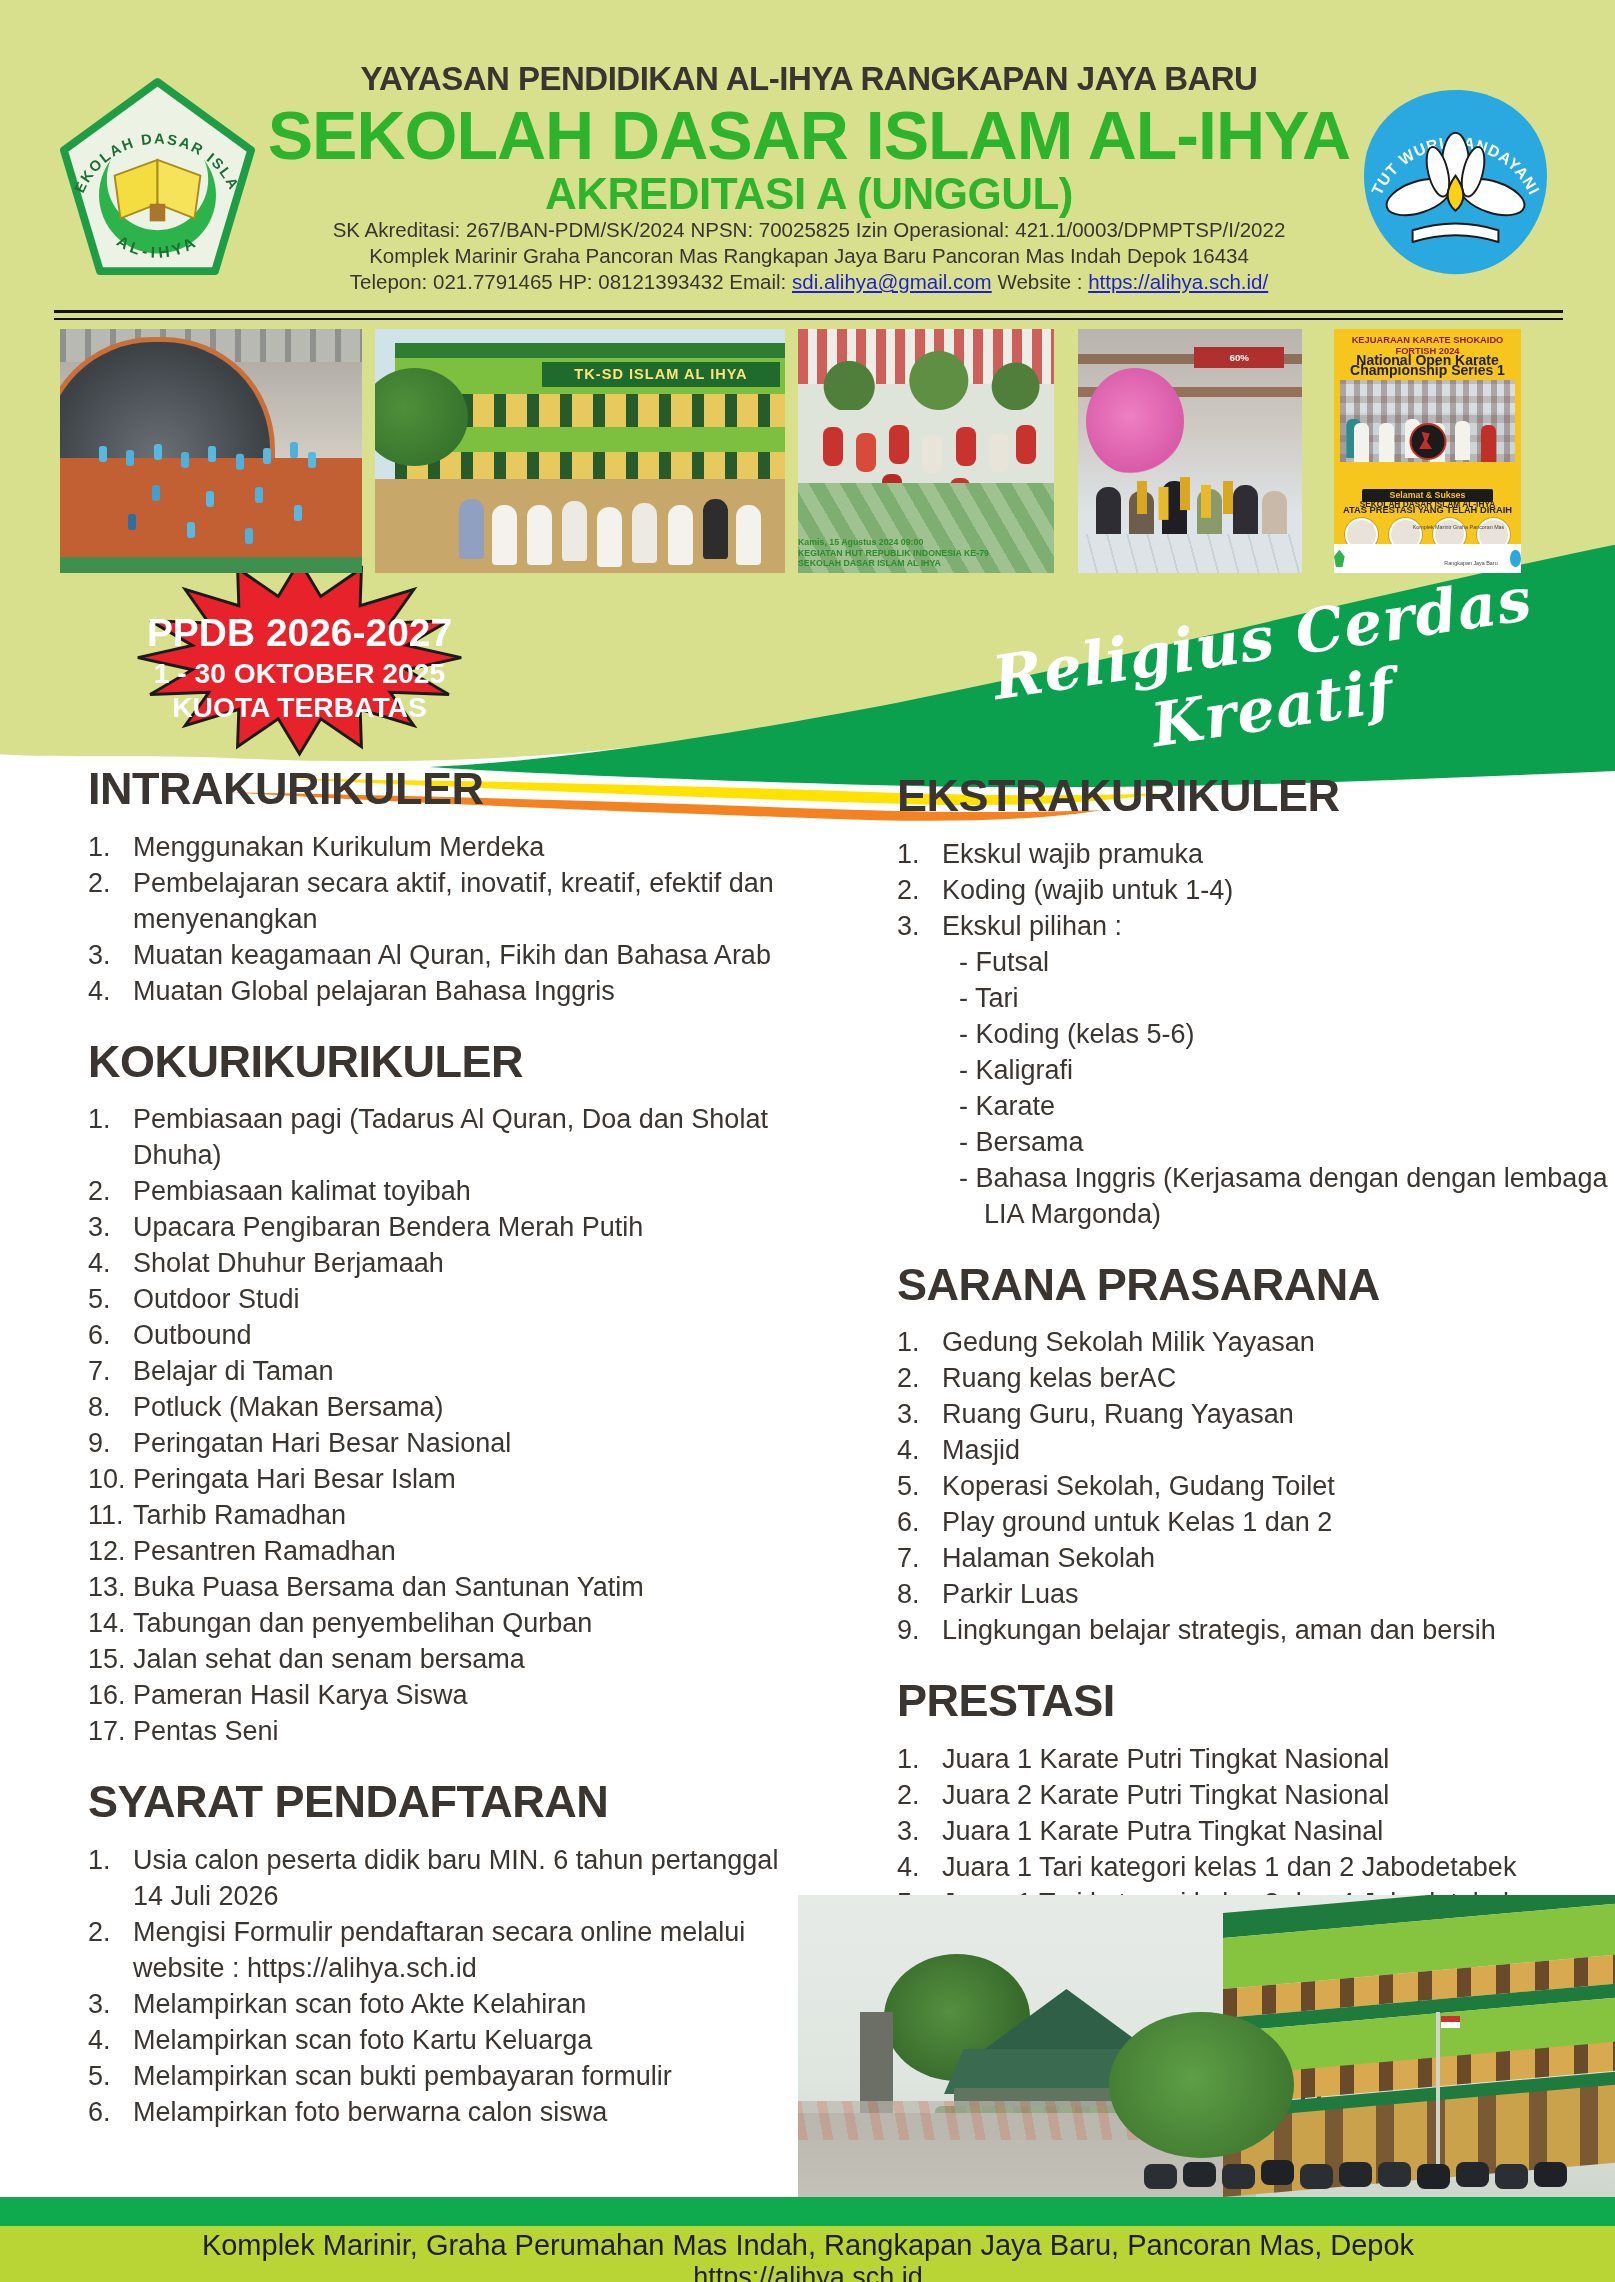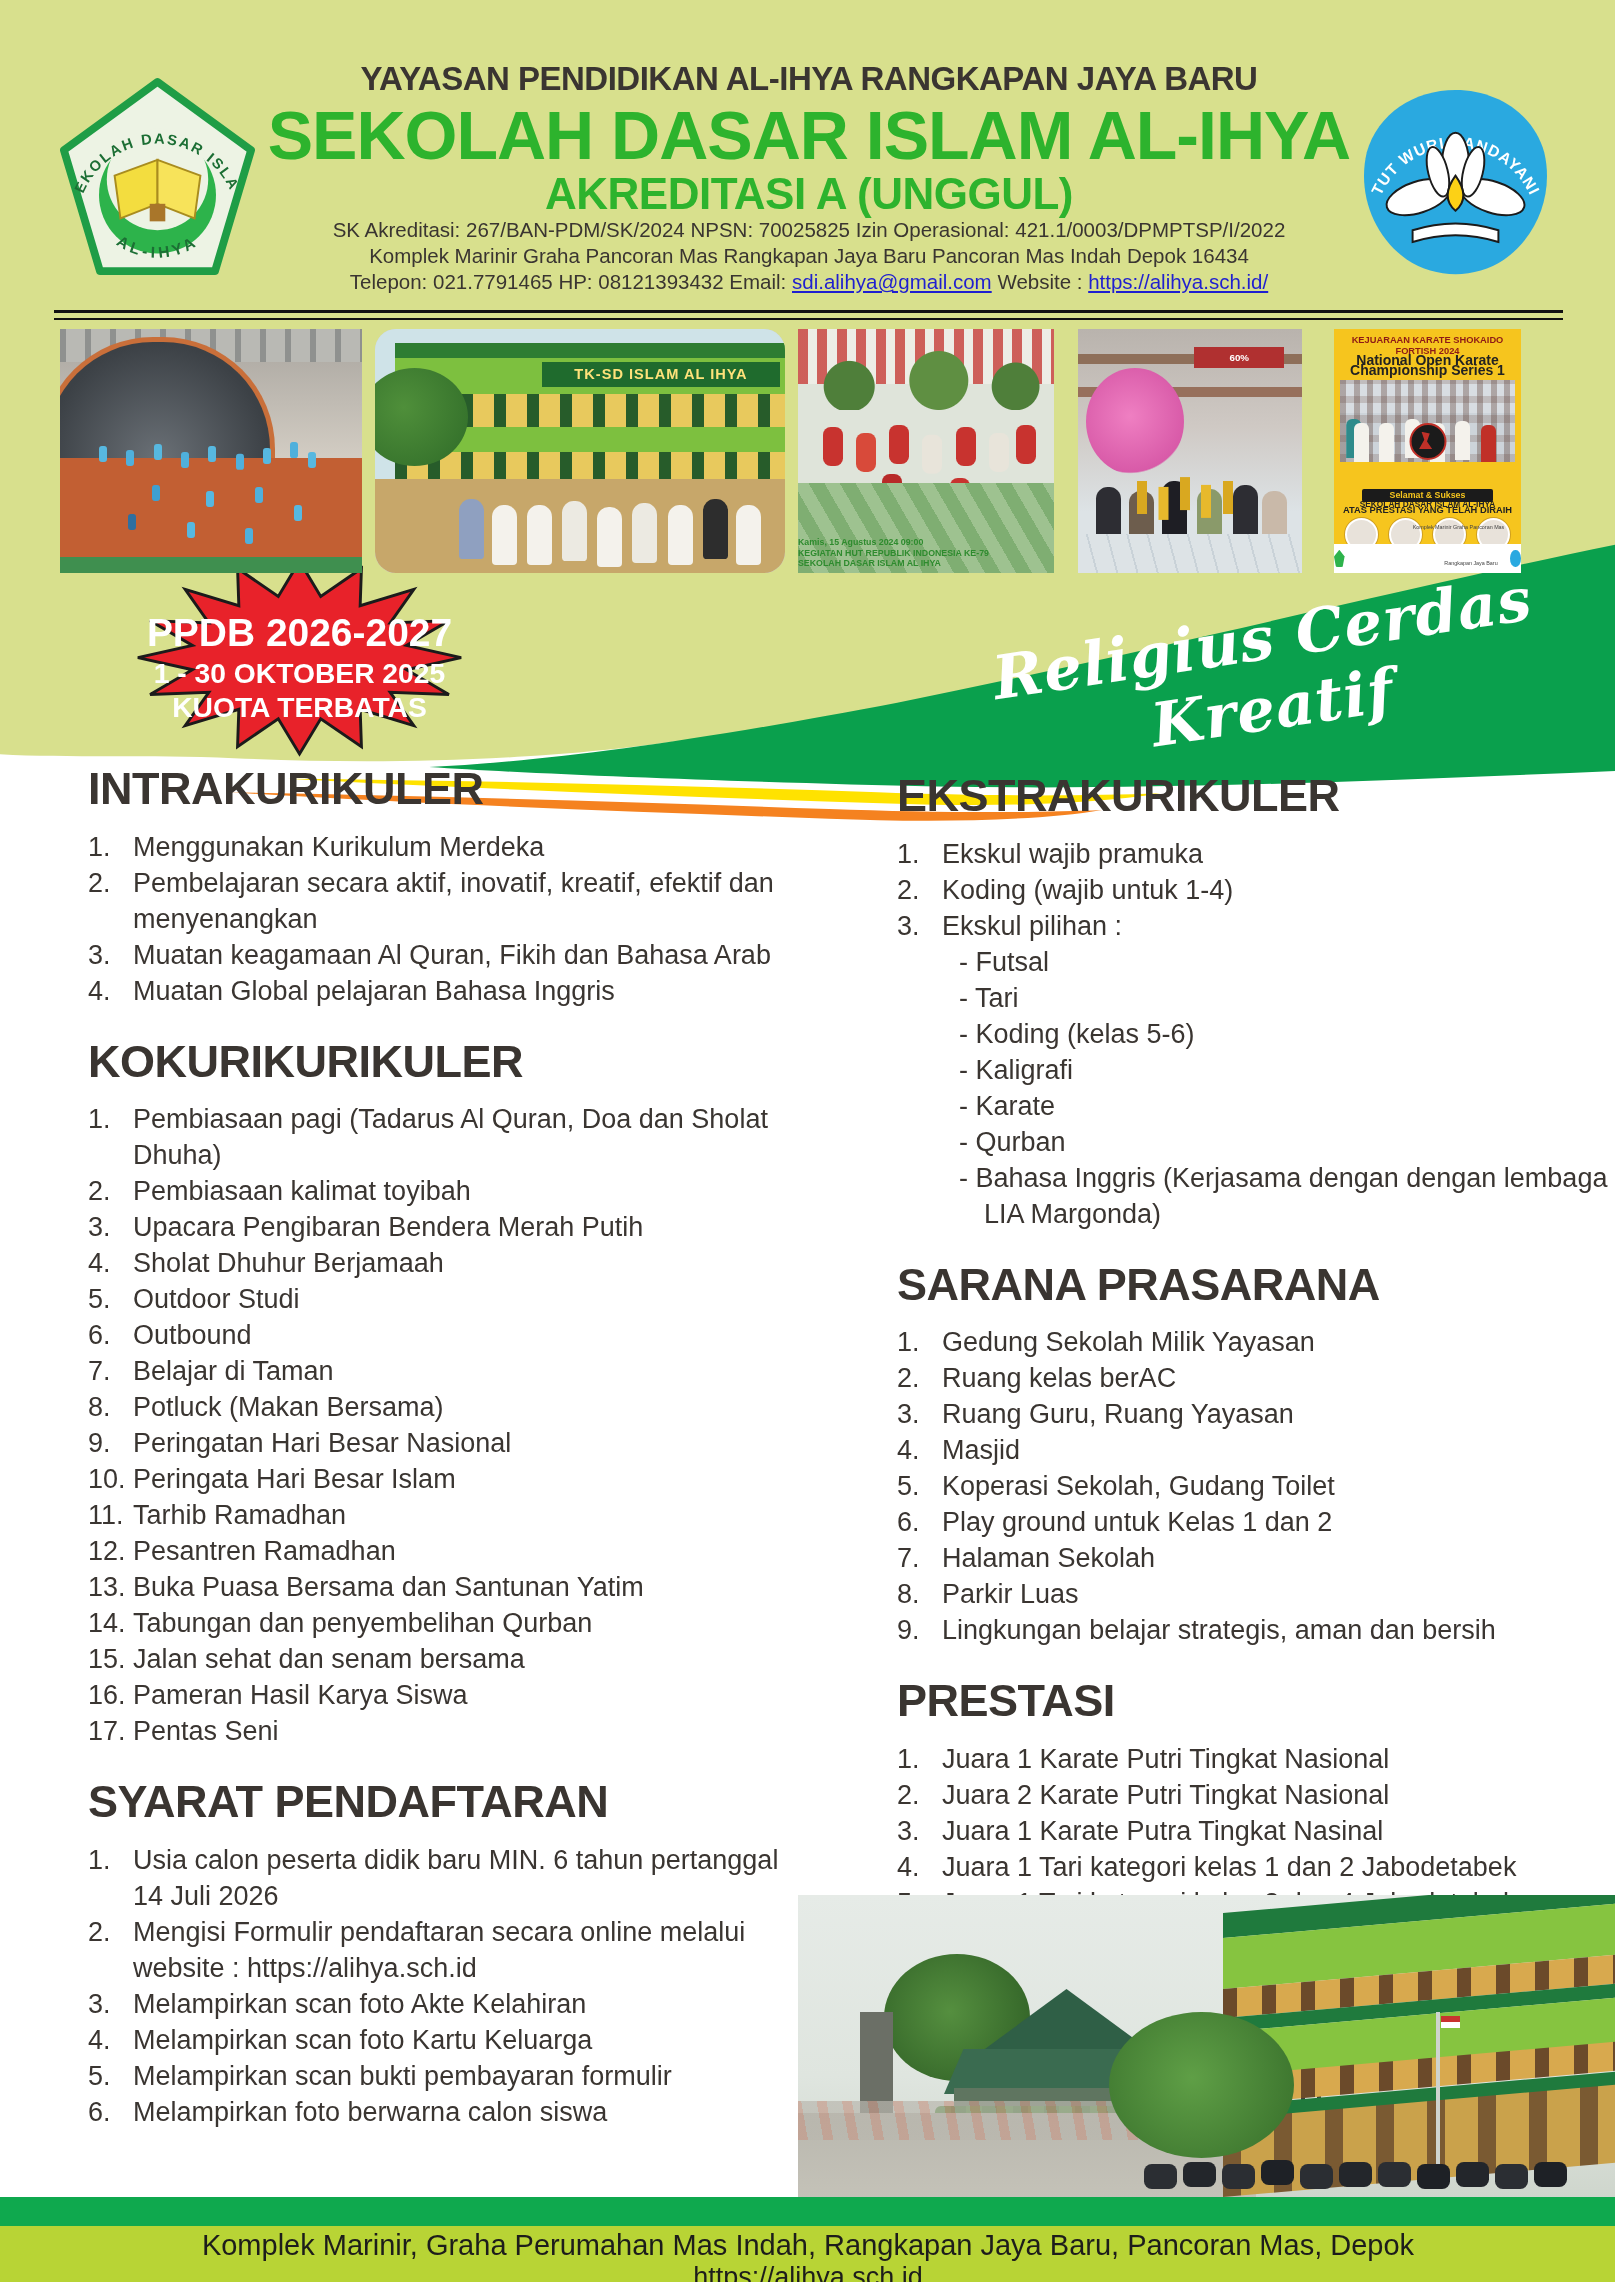--- a/index.html
+++ b/index.html
@@ -25,21 +25,21 @@
             background:radial-gradient(ellipse at 50% 100%, #6a7076 0%, #3c4146 70%);border:5.9px solid #c96f3a;border-bottom:none;}
   .p1 .roofline{position:absolute;left:0;top:0;width:100%;height:33px;
             background:repeating-linear-gradient(90deg,#8f918f 0 5.9px,#b9b9b4 5.9px 25px);}
   .p1 .court{position:absolute;left:0;bottom:0;width:100%;height:115px;background:#c25f33;}
   .p1 .courtline{position:absolute;right:0;bottom:0;width:100%;height:15.6px;background:#3f8f4f;}
   .p1 .kids{position:absolute;left:39px;top:117px;width:7.8px;height:15.6px;border-radius:2.9px;background:#57b8e0;
     box-shadow:27px 3.9px #4fb0dc,55px -2px #57b8e0,82px 5.9px #4fb0dc,109px 0 #57b8e0,137px 7.8px #4fb0dc,
     164px 2px #57b8e0,191px -3.9px #4fb0dc,209px 5.9px #57b8e0,53px 39px #3f9fd0,107px 45px #57b8e0,
     156px 41px #4fb0dc,29px 68px #2f6fa0,88px 76px #57b8e0,146px 82px #4fb0dc,195px 59px #57b8e0;}
   
-  .p2{left:375px;width:410px;border-radius:21px;}
+  .p2{left:375px;width:410px;}
   .p2 .sky{position:absolute;inset:0;background:#cfe3e8;}
   .p2 .bld{position:absolute;left:19.5px;top:13.7px;width:100%;height:146px;background:#7dc03f;}
   .p2 .roof{position:absolute;left:0;top:0;width:100%;height:15.6px;background:#2e7d32;}
   .p2 .sign{position:absolute;left:36%;top:19.5px;width:58%;height:25px;background:#1f6b2d;color:#ffe27a;
             font-weight:bold;font-size:14.6px;text-align:center;line-height:25px;letter-spacing:1px;}
   .p2 .win1{position:absolute;left:0;top:51px;width:100%;height:33px;
             background:repeating-linear-gradient(90deg,#275c2a 0 11.7px,#e8c95d 11.7px 33px);}
   .p2 .win2{position:absolute;left:0;top:109px;width:100%;height:33px;
             background:repeating-linear-gradient(90deg,#275c2a 0 11.7px,#e8c95d 11.7px 33px);}
   .p2 .tree{position:absolute;left:-13.7px;top:39px;width:107px;height:98px;border-radius:50%;
@@ -374,21 +374,21 @@
       <section class="section">
         <h2 class="sec-title">EKSTRAKURIKULER</h2>
         <div class="li"><span class="num">1.</span>Ekskul wajib pramuka</div>
         <div class="li"><span class="num">2.</span>Koding (wajib untuk 1-4)</div>
         <div class="li"><span class="num">3.</span>Ekskul pilihan :</div>
         <div class="sub">- Futsal</div>
         <div class="sub">- Tari</div>
         <div class="sub">- Koding (kelas 5-6)</div>
         <div class="sub">- Kaligrafi</div>
         <div class="sub">- Karate</div>
-        <div class="sub">- Qurban</div>
+        <div class="sub">- Bersama</div>
         <div class="sub">- Bahasa Inggris (Kerjasama dengan dengan lembaga LIA Margonda)</div>
       </section>
       <section class="section">
         <h2 class="sec-title">SARANA PRASARANA</h2>
         <div class="li"><span class="num">1.</span>Gedung Sekolah Milik Yayasan</div>
         <div class="li"><span class="num">2.</span>Ruang kelas berAC</div>
         <div class="li"><span class="num">3.</span>Ruang Guru, Ruang Yayasan</div>
         <div class="li"><span class="num">4.</span>Masjid</div>
         <div class="li"><span class="num">5.</span>Koperasi Sekolah, Gudang Toilet</div>
         <div class="li"><span class="num">6.</span>Play ground untuk Kelas 1 dan 2</div>

